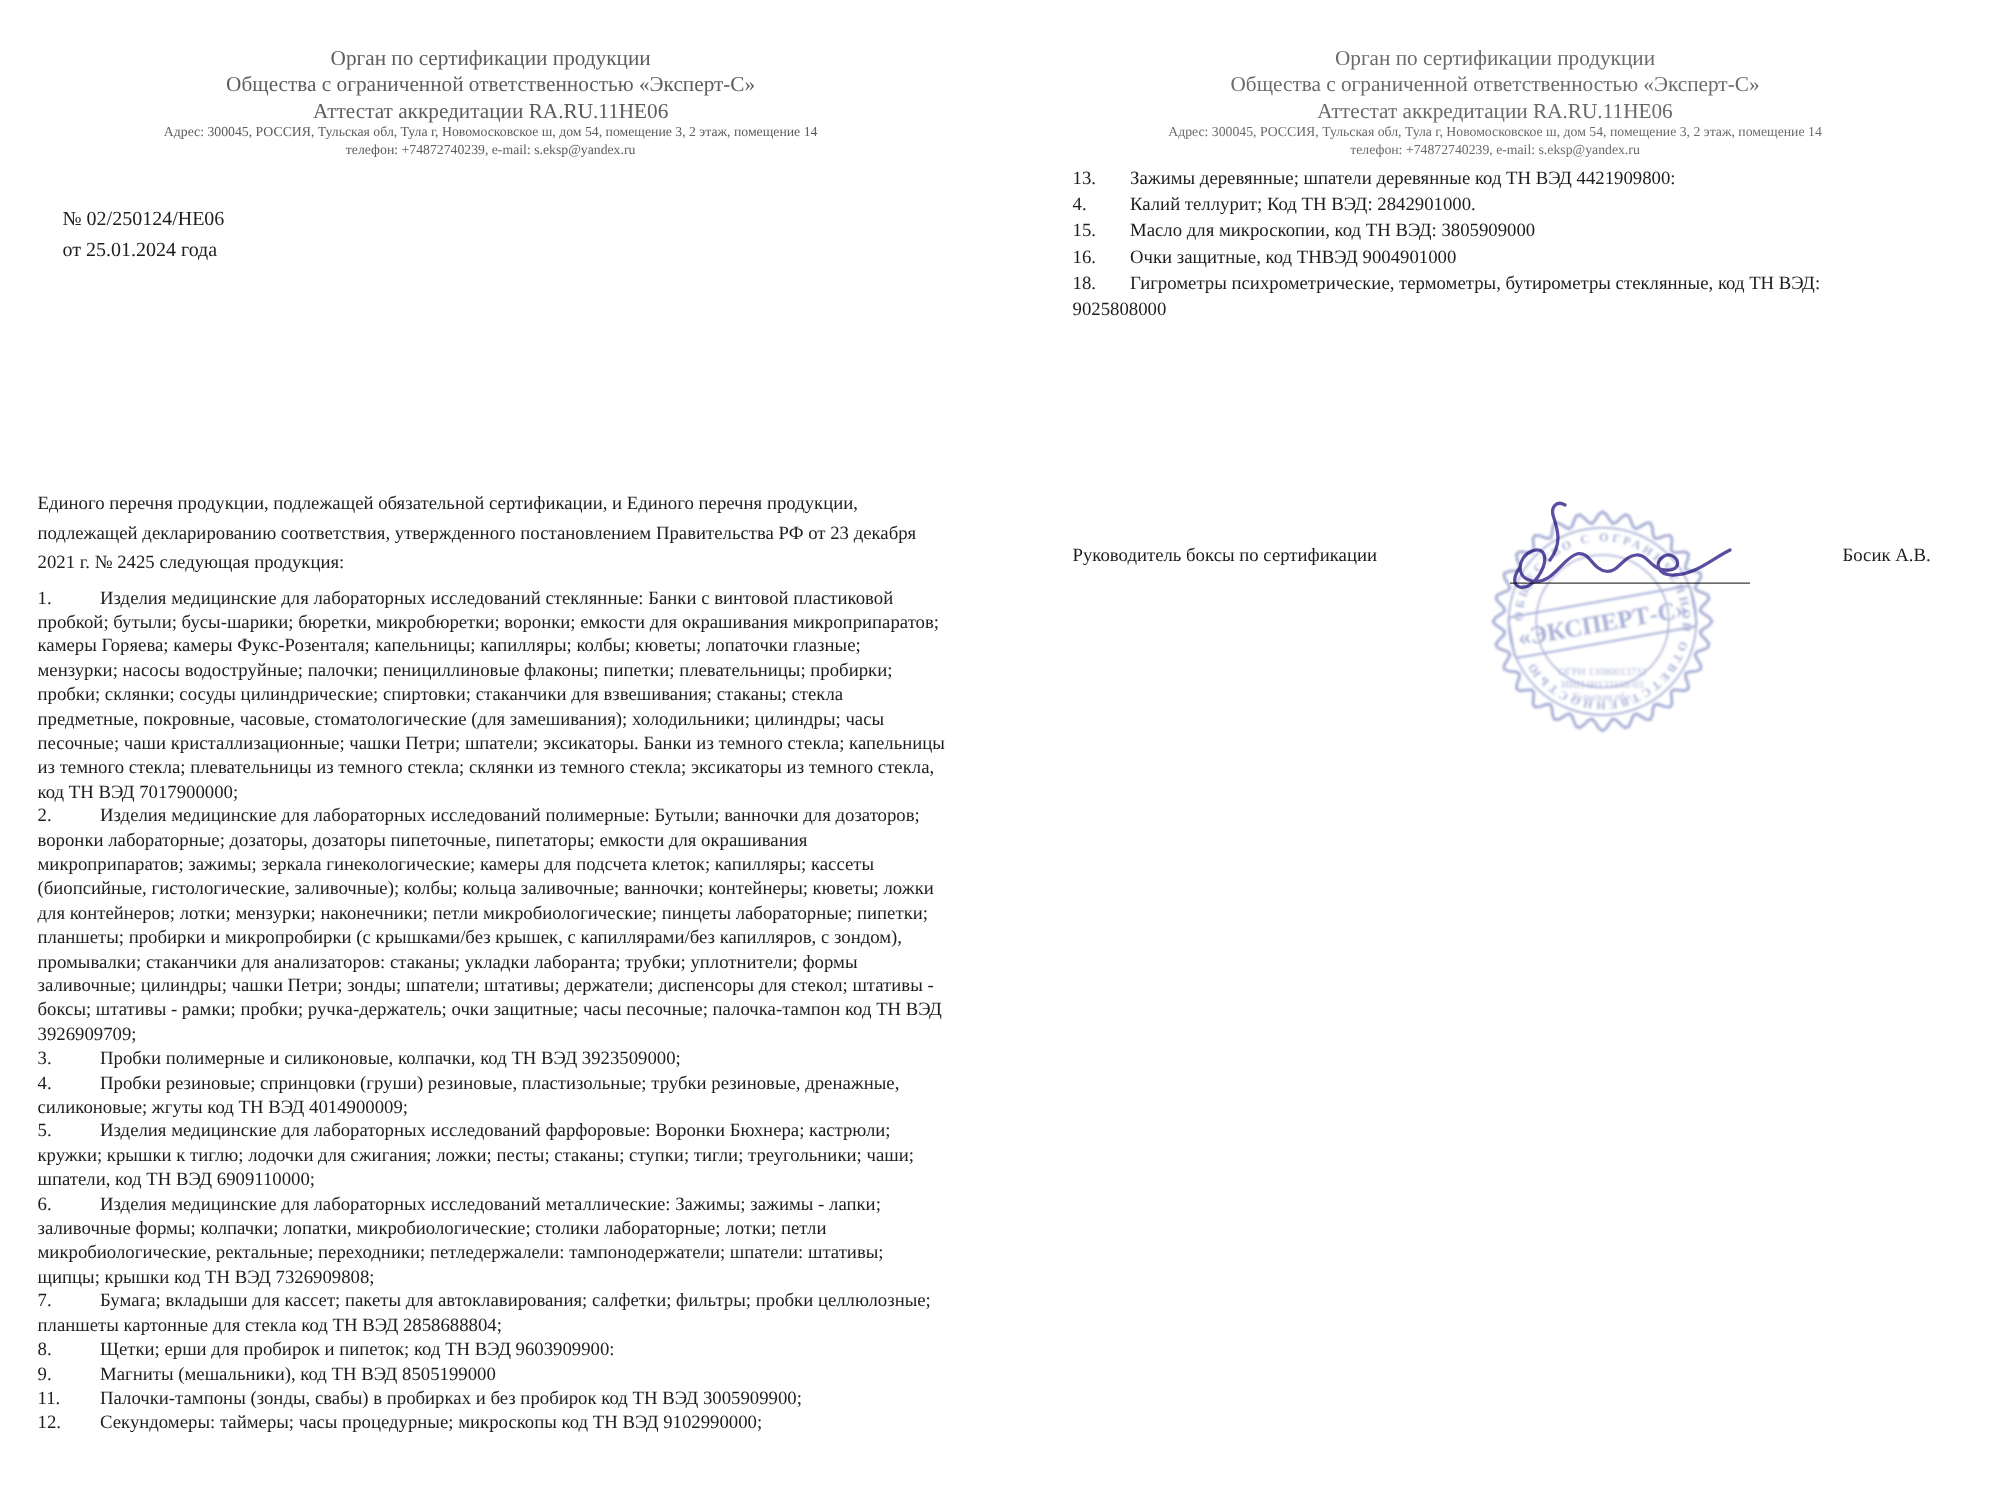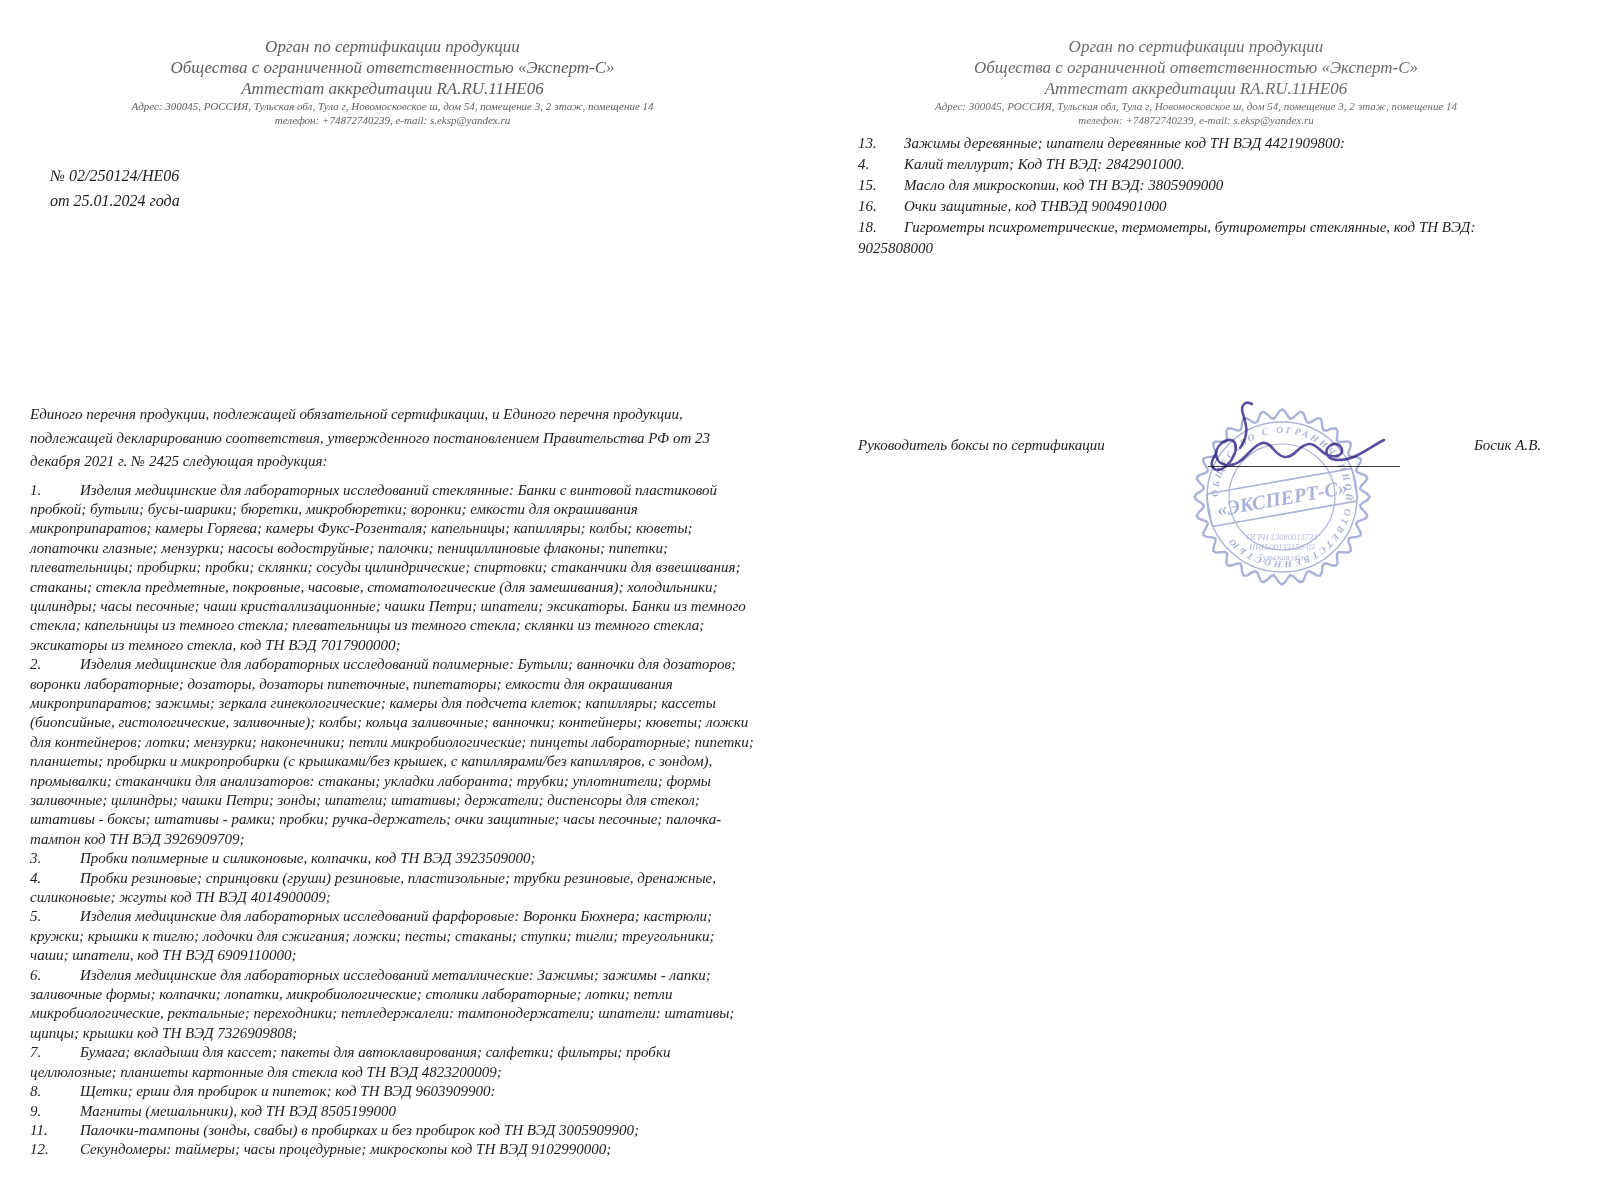--- a/index.html
+++ b/index.html
@@ -1,34 +1,34 @@
 <!DOCTYPE html>
 <html><head>
 <meta charset="utf-8">
 <style>
   html,body{margin:0;padding:0;background:#ffffff;}
   #canvas{position:relative;width:1600px;height:1200px;background:#ffffff;overflow:hidden;
-          font-family:"Liberation Serif","DejaVu Serif",serif;color:#1d1d1d;font-style:italic;}
+          font-family:"Liberation Serif","DejaVu Serif",serif;color:#1d1d1d;}
   .page{position:absolute;top:0;height:1200px;width:800px;}
   #page1{left:0;} #page2{left:800px;}
 
   
   .letterhead{position:absolute;top:36px;text-align:center;color:#5c5c5c;}
   #page1 .letterhead{left:30px;width:725px;}
   #page2 .letterhead{left:58px;width:676px;color:#6a6a6a;}
   .lh-big{font-size:17px;line-height:21px;}
   .lh-small{font-size:11px;line-height:14px;}
 
   
   .refblock{position:absolute;left:30px;top:163px;font-size:16px;line-height:25px;margin-left:20px;}
   .addressee{position:absolute;right:45px;top:163px;width:480px;text-align:right;
              font-size:15.5px;line-height:20.5px;}
   .p1-body{position:absolute;left:30px;top:388px;width:726px;font-size:15px;}
   .intro{text-indent:50px;line-height:20px;margin:0 0 26px 0;}
-  .legal{line-height:23.5px;margin:15px 0 7px 0;}
+  .legal{line-height:23.5px;margin:4px 0 7px 0;}
   .plist{line-height:19.4px;}
   .item{text-align:left;}
   .item .num{display:inline-block;width:50px;}
 
   
   .p2-items{position:absolute;left:58px;top:133px;width:676px;font-size:15px;line-height:21px;}
   .p2-items .num{display:inline-block;width:46px;}
   .p2-paras{position:absolute;left:58px;top:291px;width:676px;font-size:15px;line-height:22px;}
   .p2-paras p{margin:0;text-align:justify;text-indent:42px;}
   .sig-role{position:absolute;left:58px;top:437px;font-size:15px;}
@@ -85,21 +85,21 @@
           <div class="item">
           <span class="num">4.</span><span>Пробки резиновые; спринцовки (груши) резиновые, пластизольные; трубки резиновые, дренажные, силиконовые; жгуты код ТН ВЭД 4014900009;</span>
         </div>
           <div class="item">
           <span class="num">5.</span><span>Изделия медицинские для лабораторных исследований фарфоровые: Воронки Бюхнера; кастрюли; кружки; крышки к тиглю; лодочки для сжигания; ложки; песты; стаканы; ступки; тигли; треугольники; чаши; шпатели, код ТН ВЭД 6909110000;</span>
         </div>
           <div class="item">
           <span class="num">6.</span><span>Изделия медицинские для лабораторных исследований металлические: Зажимы; зажимы - лапки; заливочные формы; колпачки; лопатки, микробиологические; столики лабораторные; лотки; петли микробиологические, ректальные; переходники; петледержалели: тампонодержатели; шпатели: штативы; щипцы; крышки код ТН ВЭД 7326909808;</span>
         </div>
           <div class="item">
-          <span class="num">7.</span><span>Бумага; вкладыши для кассет; пакеты для автоклавирования; салфетки; фильтры; пробки целлюлозные; планшеты картонные для стекла код ТН ВЭД 4823200009;</span>
+          <span class="num">7.</span><span>Бумага; вкладыши для кассет; пакеты для автоклавирования; салфетки; фильтры; пробки целлюлозные; планшеты картонные для стекла код ТН ВЭД 2858688804;</span>
         </div>
           <div class="item">
           <span class="num">8.</span><span>Щетки; ерши для пробирок и пипеток; код ТН ВЭД 9603909900:</span>
         </div>
           <div class="item">
           <span class="num">9.</span><span>Магниты (мешальники), код ТН ВЭД 8505199000</span>
         </div>
           <div class="item">
           <span class="num">11.</span><span>Палочки-тампоны (зонды, свабы) в пробирках и без пробирок код ТН ВЭД 3005909900;</span>
         </div>

